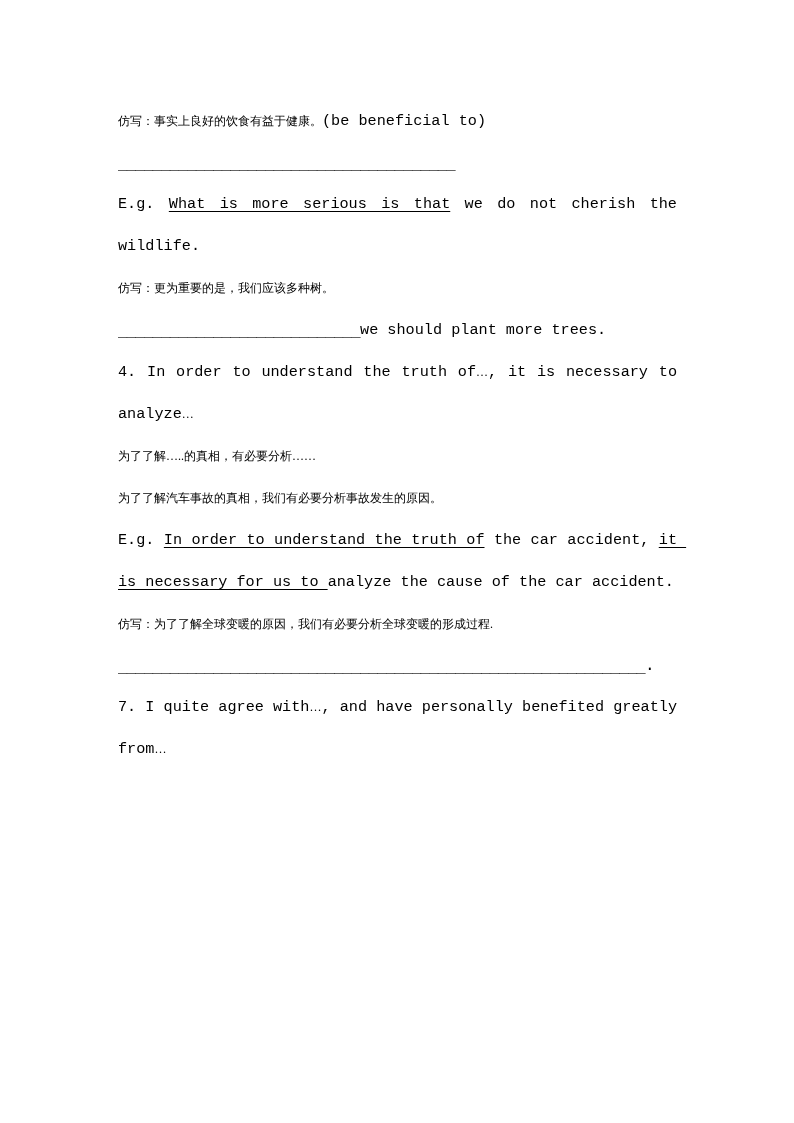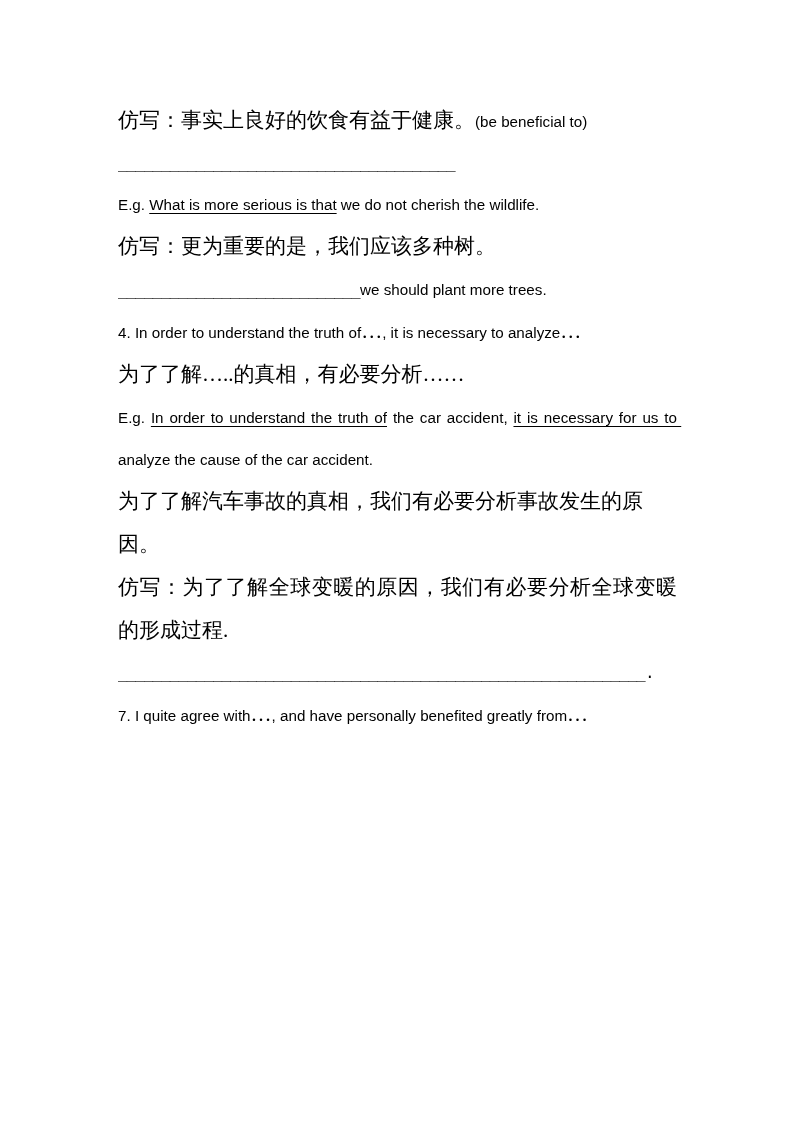--- a/index.html
+++ b/index.html
@@ -43,25 +43,25 @@
     word-break: normal;
   }
   .justify-normal {
     text-align: justify;
     text-align-last: left;
   }
 
   
   .cn {
     font-family: "Liberation Serif", "DejaVu Serif", serif;
-    font-size: 21px;
+    font-size: 12px;
   }
 
   .en {
-    font-family: Liberation Sans, sans-serif;
+    font-family: Liberation Mono, monospace;
     font-size: 15.2px;
   }
 
   .ul {
     text-decoration: underline;
     text-underline-offset: 3px;
     text-decoration-thickness: 1px;
   }
 
   .blank {
@@ -89,23 +89,23 @@
 
 
     <div class="line"><span class="cn">仿写：更为重要的是，我们应该多种树。</span></div>
 
     <div class="line"><span class="blank">____________________________</span><span class="en">we should plant more trees.</span></div>
 
     <div class="line justify-normal"><span class="en">4. In order to understand the truth of</span><span class="cn">…</span><span class="en">, it is necessary to analyze</span><span class="cn">…</span></div>
 
     <div class="line"><span class="cn">为了了解…..的真相，有必要分析……</span></div>
 
+    <div class="line"><span class="cn">为了了解汽车事故的真相，我们有必要分析事故发生的原因。</span></div>
+
     <div class="line justify-normal"><span class="en">E.g. </span><span class="en ul">In order to understand the truth of</span><span class="en"> the car accident, </span><span class="en ul">it is necessary for us to </span><span class="en">analyze the cause of the car accident.</span></div>
-
-    <div class="line"><span class="cn">为了了解汽车事故的真相，我们有必要分析事故发生的原因。</span></div>
 
     <div class="line justify-normal"><span class="cn">仿写：为了了解全球变暖的原因，我们有必要分析全球变暖的形成过程.</span></div>
 
     <div class="line"><span class="blank">_____________________________________________________________.</span></div>
 
     <div class="line justify-normal"><span class="en">7. I quite agree with</span><span class="cn">…</span><span class="en">, and have personally benefited greatly from</span><span class="cn">…</span></div>
 
   </div>
 </div>
 

